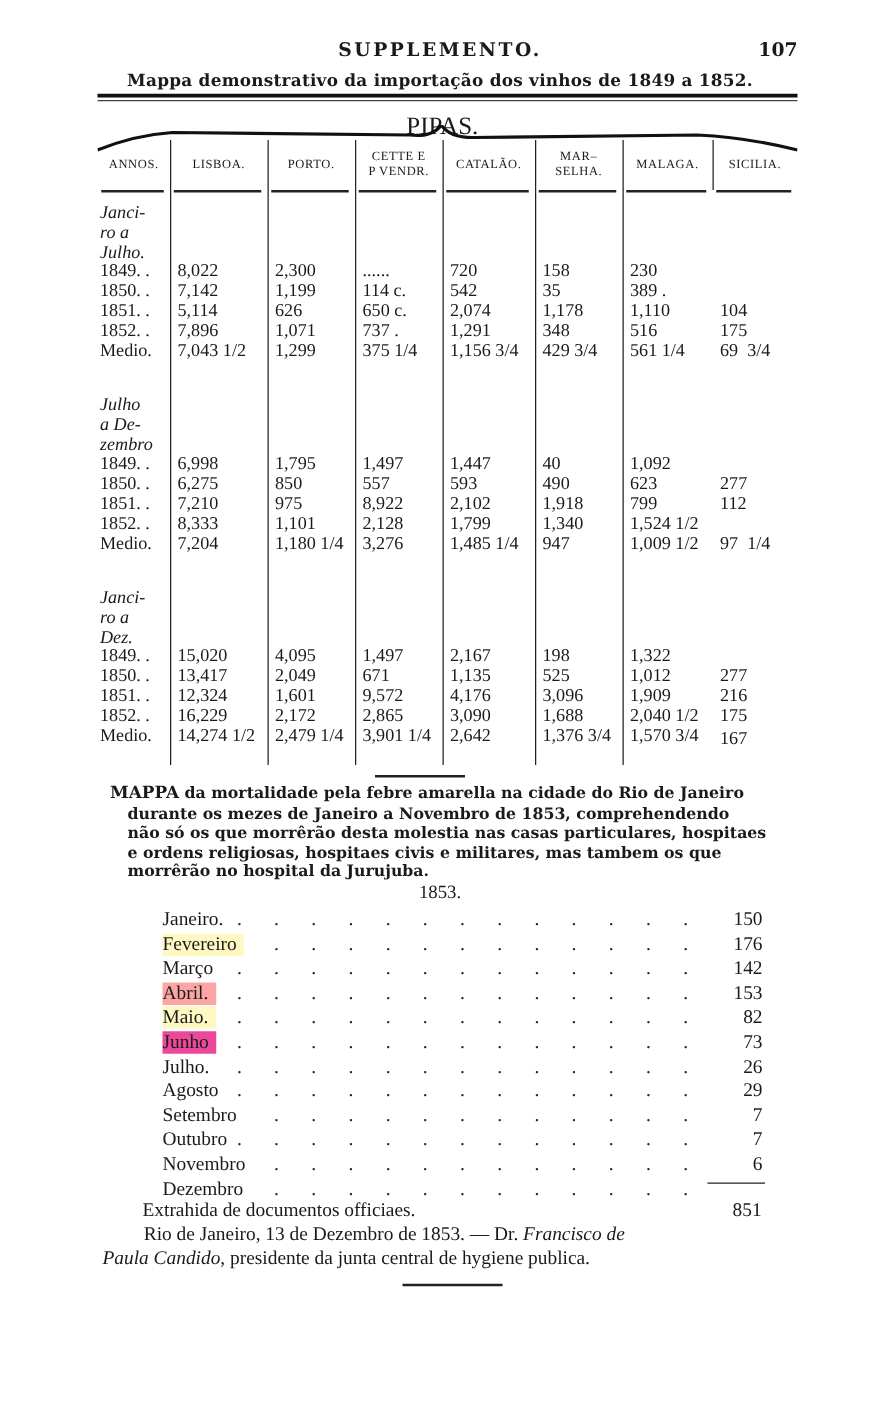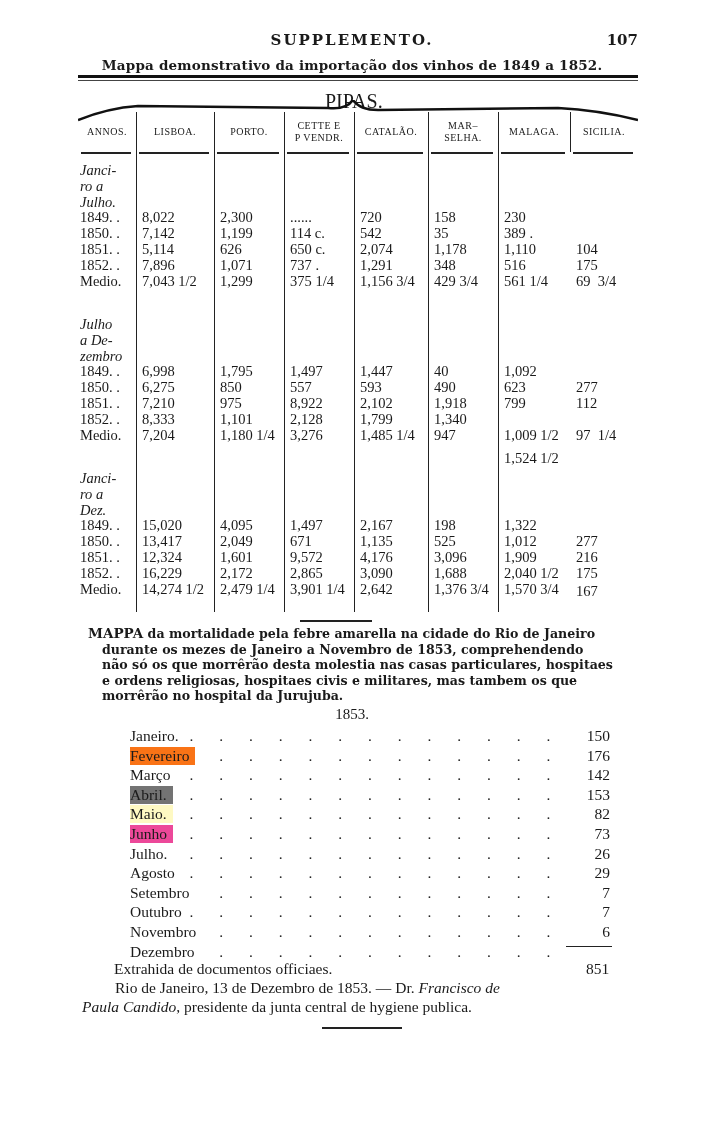--- a/index.html
+++ b/index.html
@@ -161,21 +161,21 @@
     <div class="cell" style="top: 277px; left: 282px;">2,102</div>
     <div class="cell" style="top: 277px; left: 356px;">1,918</div>
     <div class="cell" style="top: 277px; left: 426px;">799</div>
     <div class="cell" style="top: 277px; left: 498px;">112</div>
     <div class="cell" style="top: 292.8px; left: 2px;">1852. .</div>
     <div class="cell" style="top: 292.8px; left: 64px;">8,333</div>
     <div class="cell" style="top: 292.8px; left: 142px;">1,101</div>
     <div class="cell" style="top: 292.8px; left: 212px;">2,128</div>
     <div class="cell" style="top: 292.8px; left: 282px;">1,799</div>
     <div class="cell" style="top: 292.8px; left: 356px;">1,340</div>
-    <div class="cell" style="top: 292.8px; left: 426px; margin-top: 39px;">1,524 1/2</div>
+    <div class="cell" style="top: 292.8px; left: 426px;">1,524 1/2</div>
     <div class="cell" style="top: 292.8px; left: 498px;"></div>
     <div class="cell" style="top: 308.6px; left: 2px;">Medio.</div>
     <div class="cell" style="top: 308.6px; left: 64px;">7,204</div>
     <div class="cell" style="top: 308.6px; left: 142px;">1,180 1/4</div>
     <div class="cell" style="top: 308.6px; left: 212px;">3,276</div>
     <div class="cell" style="top: 308.6px; left: 282px;">1,485 1/4</div>
     <div class="cell" style="top: 308.6px; left: 356px;">947</div>
     <div class="cell" style="top: 308.6px; left: 426px;">1,009 1/2</div>
     <div class="cell" style="top: 308.6px; left: 498px;">97  1/4</div>
     <div class="cell label-it" style="left: 2px; top: 352px;">Janci-</div>
@@ -234,31 +234,31 @@
 <div class="abs year">1853.</div>
 
 <div id="month-list">
     <div class="mrow" style="top: 727px;">
       <span class="dots">. . . . . . . . . . . . . . . .</span>
       <span class="mname" style="background: rgb(255, 255, 255); padding-right: 6px;">Janeiro.</span>
       <span class="mval">150</span>
     </div>
     <div class="mrow" style="top: 746.6px;">
       <span class="dots">. . . . . . . . . . . . . . . .</span>
-      <span class="mname" style="background: #f97316; padding-right: 6px;">Fevereiro</span>
+      <span class="mname" style="background: #fef9c3; padding-right: 6px;">Fevereiro</span>
       <span class="mval">176</span>
     </div>
     <div class="mrow" style="top: 766.2px;">
       <span class="dots">. . . . . . . . . . . . . . . .</span>
       <span class="mname" style="background: rgb(255, 255, 255); padding-right: 6px;">Março</span>
       <span class="mval">142</span>
     </div>
     <div class="mrow" style="top: 785.8px;">
       <span class="dots">. . . . . . . . . . . . . . . .</span>
-      <span class="mname" style="background: #737373; padding-right: 6px;">Abril.</span>
+      <span class="mname" style="background: #fca5a5; padding-right: 6px;">Abril.</span>
       <span class="mval">153</span>
     </div>
     <div class="mrow" style="top: 805.4px;">
       <span class="dots">. . . . . . . . . . . . . . . .</span>
       <span class="mname" style="background: #fef9c3; padding-right: 6px;">Maio.</span>
       <span class="mval">82</span>
     </div>
     <div class="mrow" style="top: 825px;">
       <span class="dots">. . . . . . . . . . . . . . . .</span>
       <span class="mname" style="background: #ec4899; padding-right: 6px;">Junho</span>

